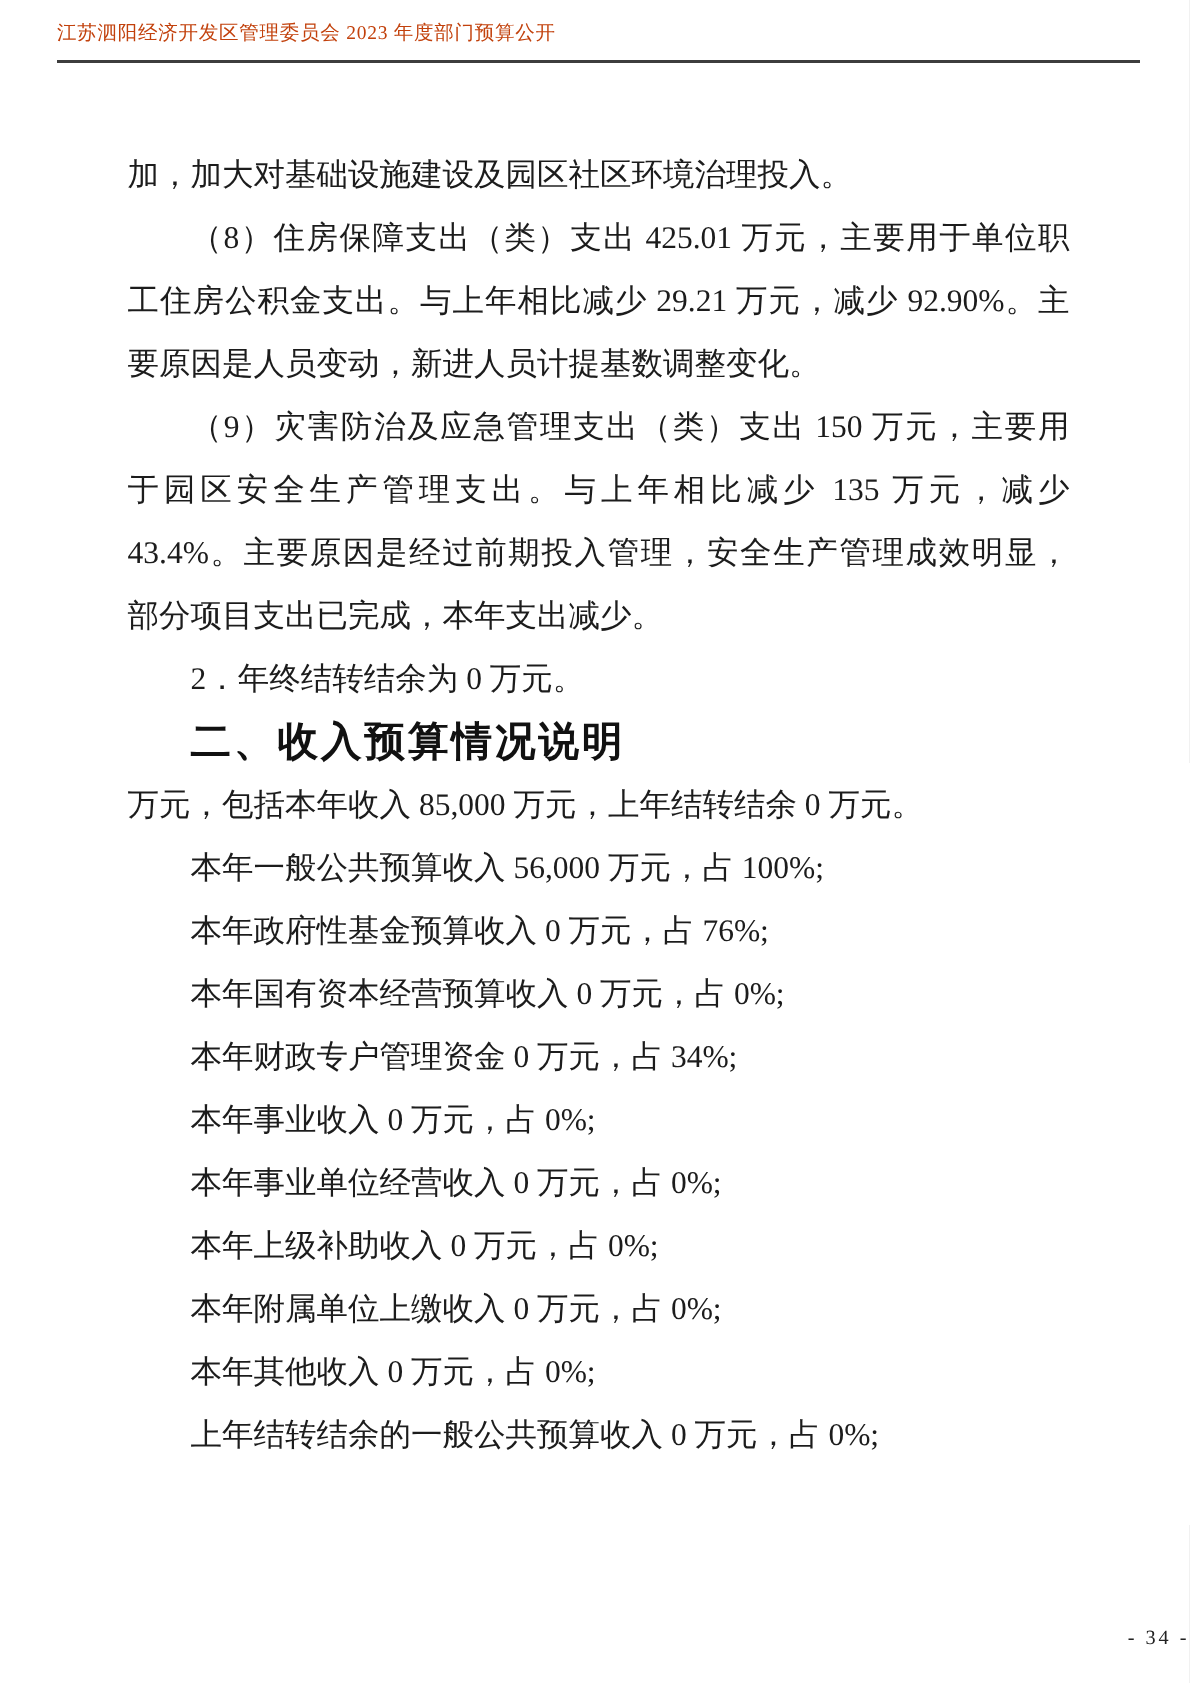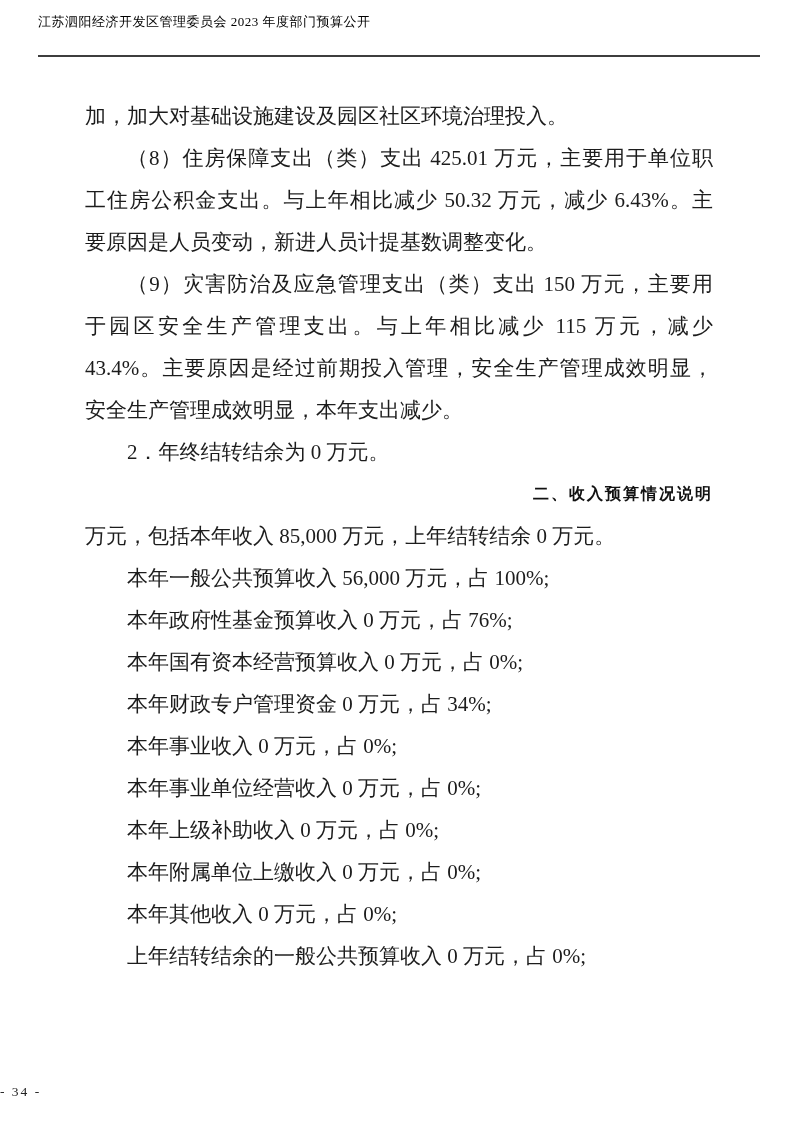--- a/index.html
+++ b/index.html
@@ -12,25 +12,25 @@
     font-family: "Liberation Serif", "DejaVu Serif", serif;
     color: #1c1c1c;
     overflow: hidden;
   }
   
   .hdr {
     position: absolute;
     left: 38px;
     top: 13px;
     width: 722px;
-    padding-bottom: 24px;
+    padding-bottom: 9px;
     border-bottom: 2.5px solid #3d3d3d;
     font-size: 13px;
     letter-spacing: 0.5px;
-    color: #000000;
+    color: #c2410c;
     white-space: nowrap;
   }
   
   .doc {
     position: absolute;
     left: 85px;
     top: 95px;
     width: 628px;
   }
   .ln {
@@ -43,55 +43,54 @@
   }
   .ln.j {
     white-space: normal;
     text-align: justify;
     text-align-last: justify;
   }
   .ln.i { padding-left: 42px; }
   .ln.h {
     font-family: "Liberation Sans", "DejaVu Sans", sans-serif;
     font-weight: 700;
-    font-size: 16px;
+    font-size: 27px;
     letter-spacing: 2px;
     color: #111;
-    text-align: right;
   }
   
   .ftr {
     position: absolute;
     left: 0;
     top: 1084px;
     width: 100%;
-    text-align: left;
+    text-align: right;
     font-size: 13.5px;
     letter-spacing: 2px;
     color: #222;
   }
 </style>
 </head>
 <body>
 
 <div class="page">
 
   <div class="hdr">
     <span>江苏泗阳经济开发区管理委员会 2023 年度部门预算公开</span>
   </div>
 
   <div class="doc">
     <div class="ln">加，加大对基础设施建设及园区社区环境治理投入。</div>
     <div class="ln i j">（8）住房保障支出（类）支出 425.01 万元，主要用于单位职</div>
-    <div class="ln j">工住房公积金支出。与上年相比减少 50.32 万元，减少 6.43%。主</div>
+    <div class="ln j">工住房公积金支出。与上年相比减少 29.21 万元，减少 92.90%。主</div>
     <div class="ln">要原因是人员变动，新进人员计提基数调整变化。</div>
     <div class="ln i j">（9）灾害防治及应急管理支出（类）支出 150 万元，主要用</div>
-    <div class="ln j">于园区安全生产管理支出。与上年相比减少 115 万元，减少</div>
+    <div class="ln j">于园区安全生产管理支出。与上年相比减少 135 万元，减少</div>
     <div class="ln j">43.4%。主要原因是经过前期投入管理，安全生产管理成效明显，</div>
-    <div class="ln">安全生产管理成效明显，本年支出减少。</div>
+    <div class="ln">部分项目支出已完成，本年支出减少。</div>
     <div class="ln i">2．年终结转结余为 0 万元。</div>
     <div class="ln i h">二、收入预算情况说明</div>
     <div class="ln">万元，包括本年收入 85,000 万元，上年结转结余 0 万元。</div>
     <div class="ln i">本年一般公共预算收入 56,000 万元，占 100%;</div>
     <div class="ln i">本年政府性基金预算收入 0 万元，占 76%;</div>
     <div class="ln i">本年国有资本经营预算收入 0 万元，占 0%;</div>
     <div class="ln i">本年财政专户管理资金 0 万元，占 34%;</div>
     <div class="ln i">本年事业收入 0 万元，占 0%;</div>
     <div class="ln i">本年事业单位经营收入 0 万元，占 0%;</div>
     <div class="ln i">本年上级补助收入 0 万元，占 0%;</div>

